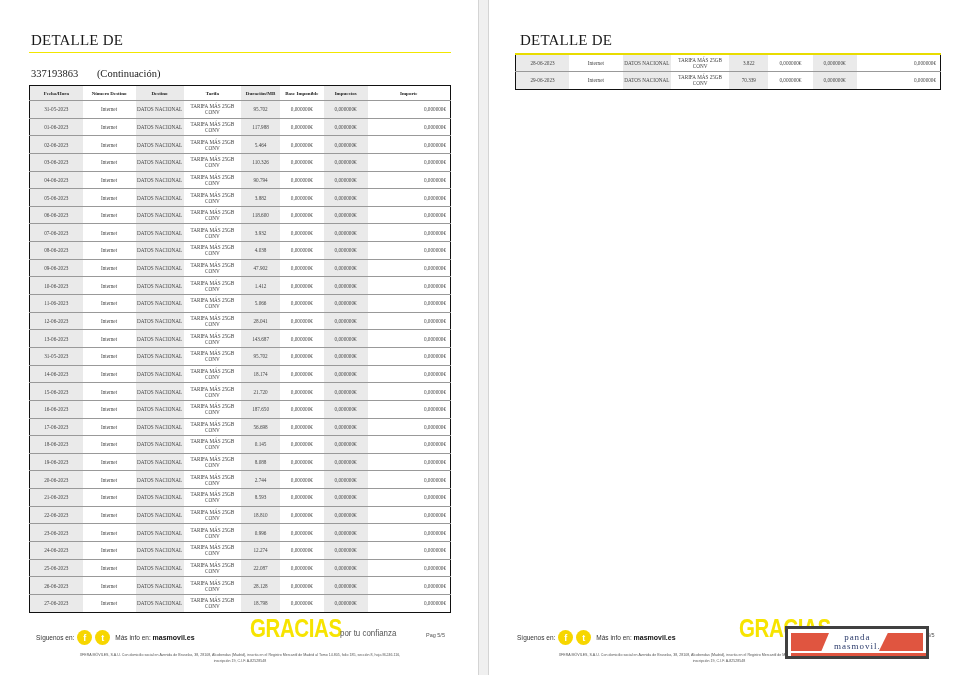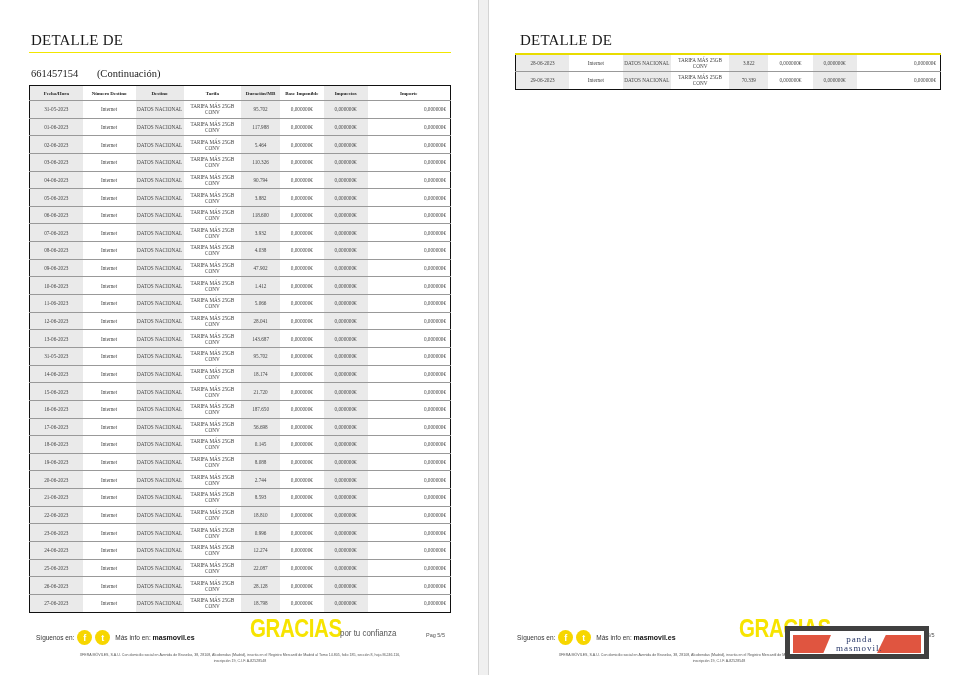--- a/index.html
+++ b/index.html
@@ -50,36 +50,36 @@
   .legal { position: absolute; left: 30px; top: 40px; width: 420px; text-align: center;
            font-family: "Liberation Sans", sans-serif; font-size: 3.6px; color: #555; line-height: 6px; }
 
   #page-right .follow { left: 28px; }
   #page-right .gracias { left: 250px; }
   #page-right .confianza { left: 338px; }
   #page-right .pag { left: 438px; }
   #page-right .legal { left: 20px; }
 
   .ad-overlay { position: absolute; left: 785px; top: 626px; width: 144px; height: 33px;
-                border: 5px solid #404040; background: #fff; overflow: hidden; }
+                border: 3px solid #404040; background: #fff; overflow: hidden; }
   .ad-overlay .band { position: absolute; background: #e05540; }
   .ad-overlay .b1 { left: 3px; top: 4px; width: 38px; height: 18px; clip-path: polygon(0 0, 100% 0, 80% 100%, 0 100%); }
   .ad-overlay .b2 { right: 3px; top: 4px; width: 44px; height: 18px; clip-path: polygon(20% 0, 100% 0, 100% 100%, 0 100%); }
   .ad-overlay .b3 { left: 3px; top: 24px; width: 138px; height: 5px; }
   .ad-overlay .brand { position: absolute; left: 46px; top: 4px; font-family: "Liberation Serif", serif;
                        font-size: 9px; color: #2a3a6a; line-height: 9px; text-align: center; letter-spacing: 1px; }
 </style>
 </head>
 <body>
 
 <div class="page" id="page-left">
   <div class="title">DETALLE DE</div>
   <div class="yellow-rule"></div>
   <div class="subtitle">
-    <span>661457154</span>
+    <span>337193863</span>
     <span>(Continuación)</span>
   </div>
 
   <table class="detail" id="left-table">
     <colgroup>
       <col style="width:12.6%">
         <col style="width:12.6%">
         <col style="width:11.4%">
         <col style="width:13.7%">
       <col style="width:9.2%">

